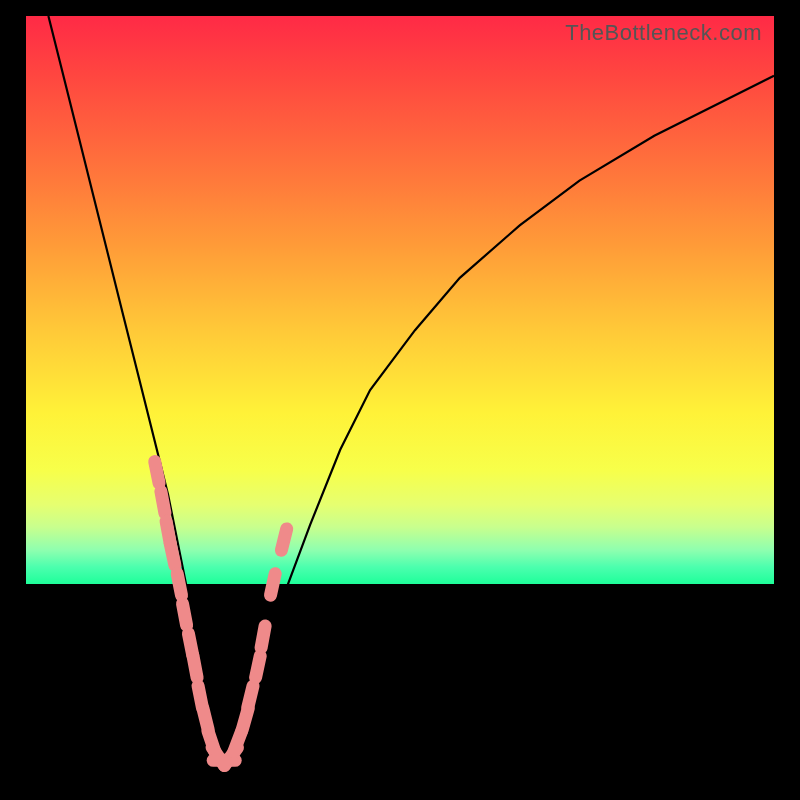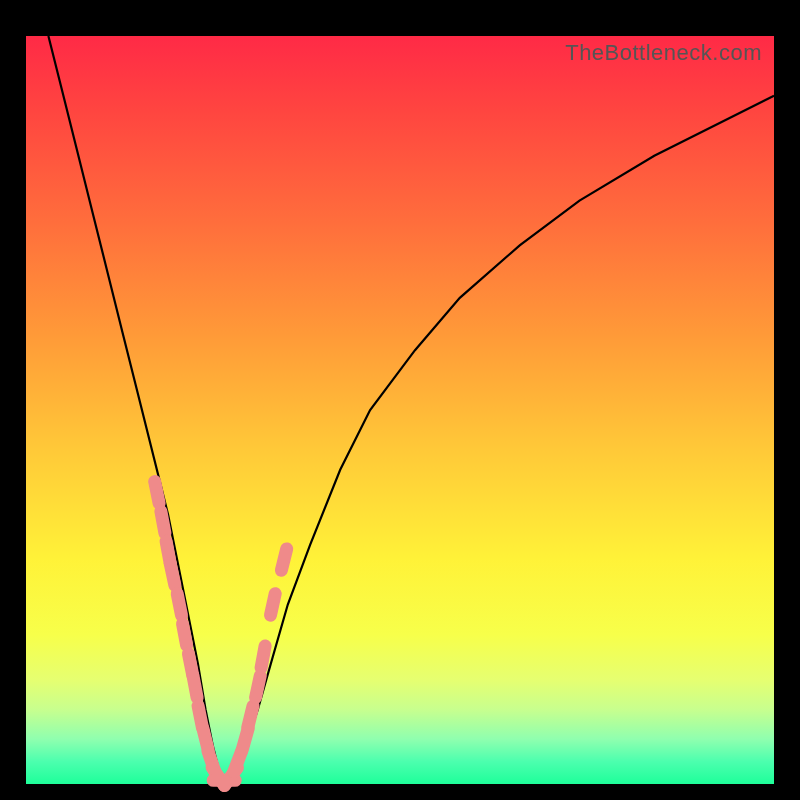--- a/index.html
+++ b/index.html
@@ -13,23 +13,23 @@
   }
   .frame {
     position: relative;
     width: 800px;
     height: 800px;
     background: #000;
   }
   .plot-area {
     position: absolute;
     left: 26px;
-    top: 36px;
+    top: 16px;
     width: 748px;
-    height: 748px;
+    height: 568px;
     background: linear-gradient(
       to bottom,
       #ff2a46 0%,
       #ff4540 10%,
       #ff6e3c 25%,
       #ff9a38 40%,
       #ffc838 55%,
       #fff238 70%,
       #f7ff4a 80%,
       #e6ff70 86%,

